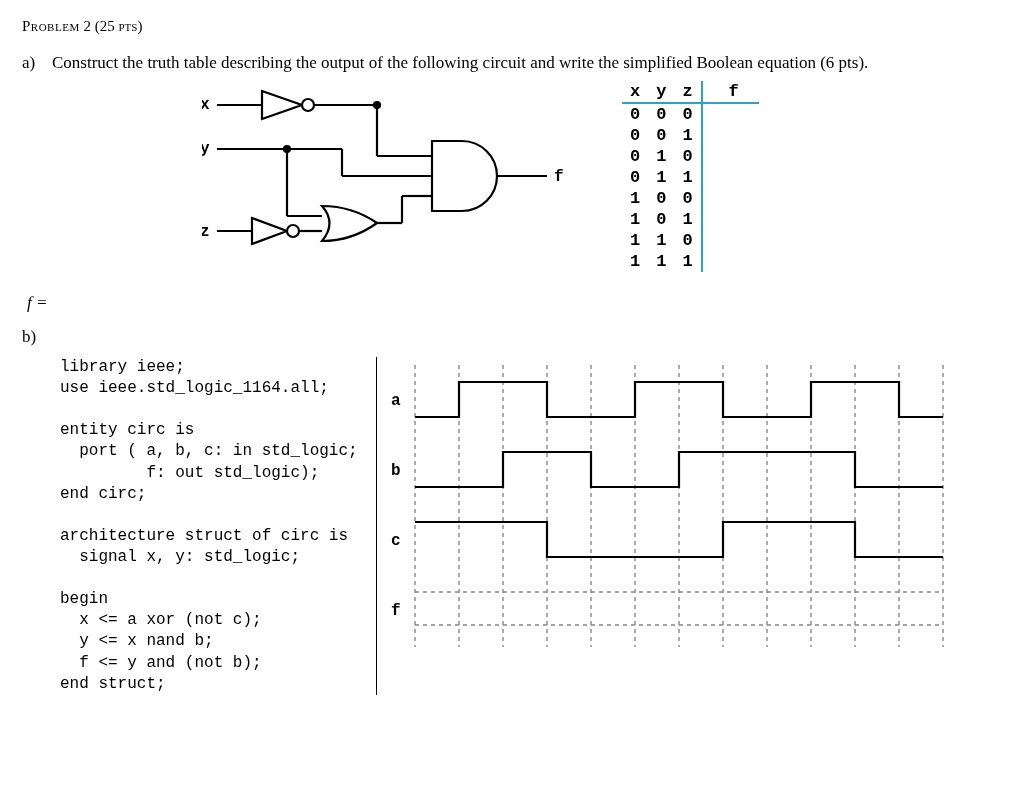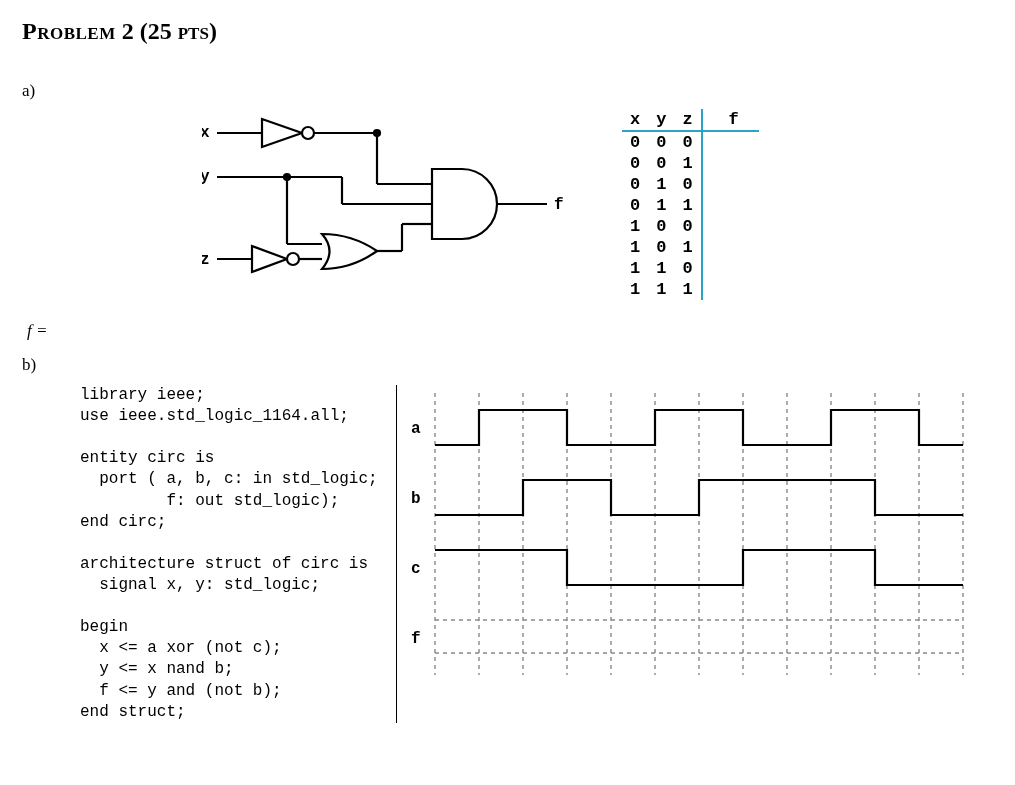--- a/index.html
+++ b/index.html
@@ -5,23 +5,23 @@
   body {
     font-family: "Times New Roman", Times, serif;
     font-size: 17px;
     color: #000;
     margin: 0;
     padding: 18px 22px 40px 22px;
     width: 1015px;
     box-sizing: border-box;
   }
   .title {
-    font-weight: bold;
-    font-size: 24px;
-    margin-bottom: 36px;
+    font-weight: normal;
+    font-size: 15px;
+    margin-bottom: 18px;
   }
   .small-caps { font-variant: small-caps; }
   .part-a {
     display: flex;
     align-items: flex-start;
     gap: 10px;
     margin-bottom: 4px;
   }
   .part-label { min-width: 20px; }
   .row-a {
@@ -52,21 +52,21 @@
   .part-b {
     display: flex;
     align-items: flex-start;
     gap: 10px;
     margin-bottom: 10px;
   }
   .row-b {
     display: flex;
     align-items: flex-start;
     gap: 0;
-    margin-left: 58px;
+    margin-left: 38px;
   }
   .vhdl {
     font-family: "Courier New", monospace;
     font-size: 16px;
     line-height: 1.32;
     white-space: pre;
     padding-right: 18px;
     border-right: 1px solid #000;
   }
   .timing {
@@ -77,20 +77,21 @@
 <body>
 
 <div class="title">
   <span class="small-caps" style="letter-spacing:0.5px;"><span>Problem</span></span>
   <span>2</span>
   <span style="font-variant:small-caps;">(<span>25 pts</span>)</span>
 </div>
 
 <div class="part-a">
   <div class="part-label">a)</div>
+  <div>Construct the truth table describing the output of the following circuit and write the simplified Boolean equation (6 pts).</div>
 </div>
 
 <div class="row-a">
 
   <svg class="circuit-svg" width="370" height="200" viewBox="0 0 370 200">
     <g stroke="#000" stroke-width="2.2" fill="none">
 
       <text x="-2" y="28" font-family="Courier New" font-weight="bold" font-size="16" fill="#000" stroke="none">x</text>
       <line x1="15" y1="24" x2="60" y2="24"></line>
 

